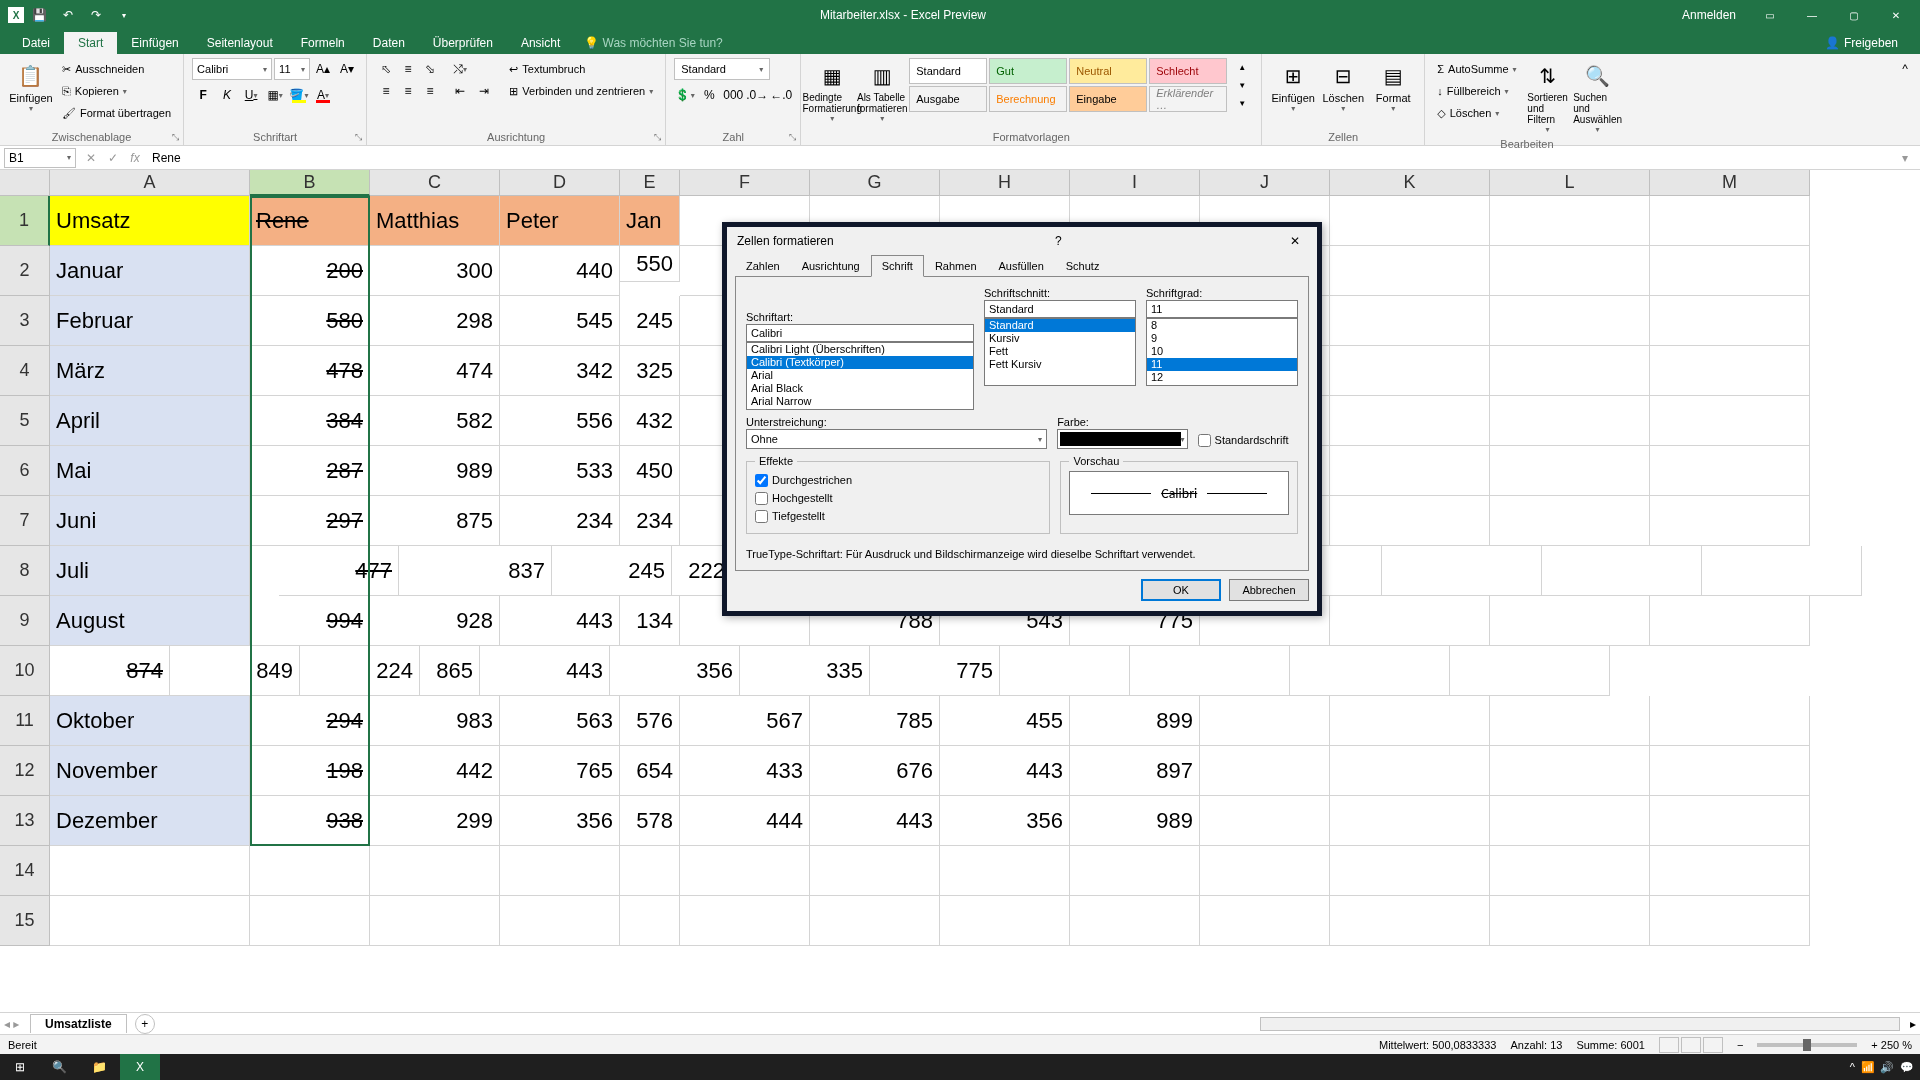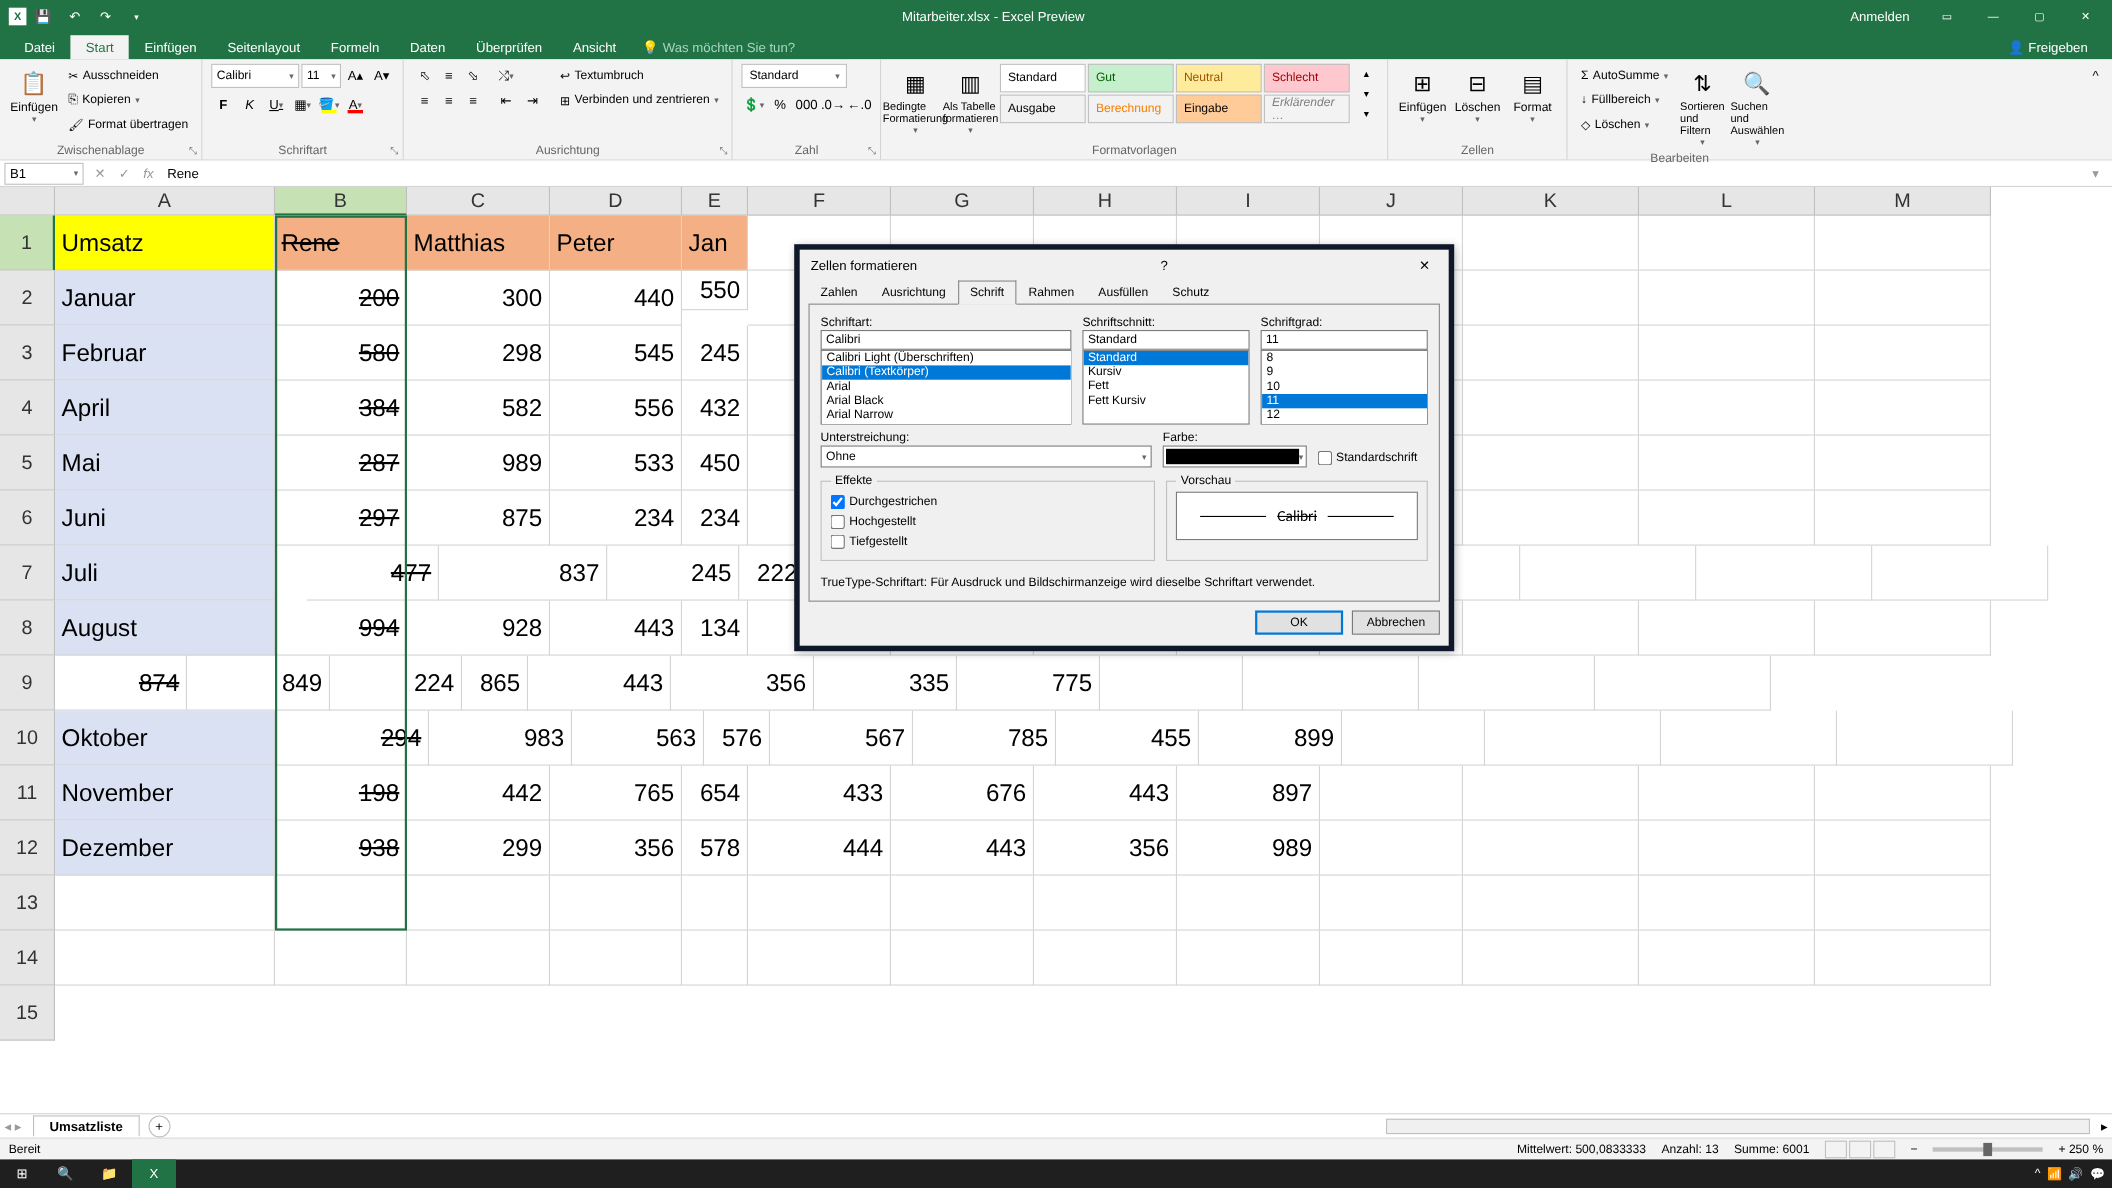--- a/index.html
+++ b/index.html
@@ -478,20 +478,45 @@
         <div class="cell r" style="width: 130px; height: 50px;"></div>
         <div class="cell r" style="width: 130px; height: 50px;"></div>
         <div class="cell r" style="width: 130px; height: 50px;"></div>
         <div class="cell" style="width: 130px; height: 50px;"></div>
         <div class="cell" style="width: 160px; height: 50px;"></div>
         <div class="cell" style="width: 160px; height: 50px;"></div>
         <div class="cell" style="width: 160px; height: 50px;"></div>
       </div>
       <div class="row">
         <div class="cell sel-col-a" style="width: 200px; height: 50px;">
+          <span>März</span>
+        </div>
+        <div class="cell r strike" style="width: 120px; height: 50px;">
+          <span>478</span>
+        </div>
+        <div class="cell r" style="width: 130px; height: 50px;">
+          <span>474</span>
+        </div>
+        <div class="cell r" style="width: 120px; height: 50px;">
+          <span>342</span>
+        </div>
+        <div class="cell r" style="width: 60px; height: 50px;">
+          <span>325</span>
+        </div>
+        <div class="cell r" style="width: 130px; height: 50px;"></div>
+        <div class="cell r" style="width: 130px; height: 50px;"></div>
+        <div class="cell r" style="width: 130px; height: 50px;"></div>
+        <div class="cell r" style="width: 130px; height: 50px;"></div>
+        <div class="cell" style="width: 130px; height: 50px;"></div>
+        <div class="cell" style="width: 160px; height: 50px;"></div>
+        <div class="cell" style="width: 160px; height: 50px;"></div>
+        <div class="cell" style="width: 160px; height: 50px;"></div>
+      </div>
+      <div class="row">
+        <div class="cell sel-col-a" style="width: 200px; height: 50px;">
           <span>April</span>
         </div>
         <div class="cell r strike" style="width: 120px; height: 50px;">
           <span>384</span>
         </div>
         <div class="cell r" style="width: 130px; height: 50px;">
           <span>582</span>
         </div>
         <div class="cell r" style="width: 120px; height: 50px;">
           <span>556</span>
@@ -641,21 +666,21 @@
         </div>
         <div class="cell" style="width: 130px; height: 50px;"></div>
         <div class="cell" style="width: 160px; height: 50px;"></div>
         <div class="cell" style="width: 160px; height: 50px;"></div>
         <div class="cell" style="width: 160px; height: 50px;"></div>
       </div>
       <div class="row">
         <div class="cell sel-col-a" style="width: 200px; height: 50px;">
           <span>Oktober</span>
         </div>
-        <div class="cell r strike" style="width: 140px; height: 50px;">
+        <div class="cell r strike" style="width: 120px; height: 50px;">
           <span>294</span>
         </div>
         <div class="cell r" style="width: 130px; height: 50px;">
           <span>983</span>
         </div>
         <div class="cell r" style="width: 120px; height: 50px;">
           <span>563</span>
         </div>
         <div class="cell r" style="width: 60px; height: 50px;">
           <span>576</span>
@@ -826,21 +851,21 @@
   <div class="dialog-tabs">
     <div class="dtab">Zahlen</div>
     <div class="dtab">Ausrichtung</div>
     <div class="dtab active">Schrift</div>
     <div class="dtab">Rahmen</div>
     <div class="dtab">Ausfüllen</div>
     <div class="dtab">Schutz</div>
   </div>
   <div class="dialog-body">
     <div class="drow">
-      <div class="dcol" style="flex:3;">
+      <div class="dcol" style="flex:3;margin-top:24px;">
         <div class="dlbl">Schriftart:</div>
         <input class="dinput" value="Calibri" style="">
         <div class="dlist" style="height:68px;" id="schriftart-list">
             <div class="dlist-item">Calibri Light (Überschriften)</div>
             <div class="dlist-item sel">Calibri (Textkörper)</div>
             <div class="dlist-item">Arial</div>
             <div class="dlist-item">Arial Black</div>
             <div class="dlist-item">Arial Narrow</div>
             <div class="dlist-item">Bahnschrift</div>
           </div>

